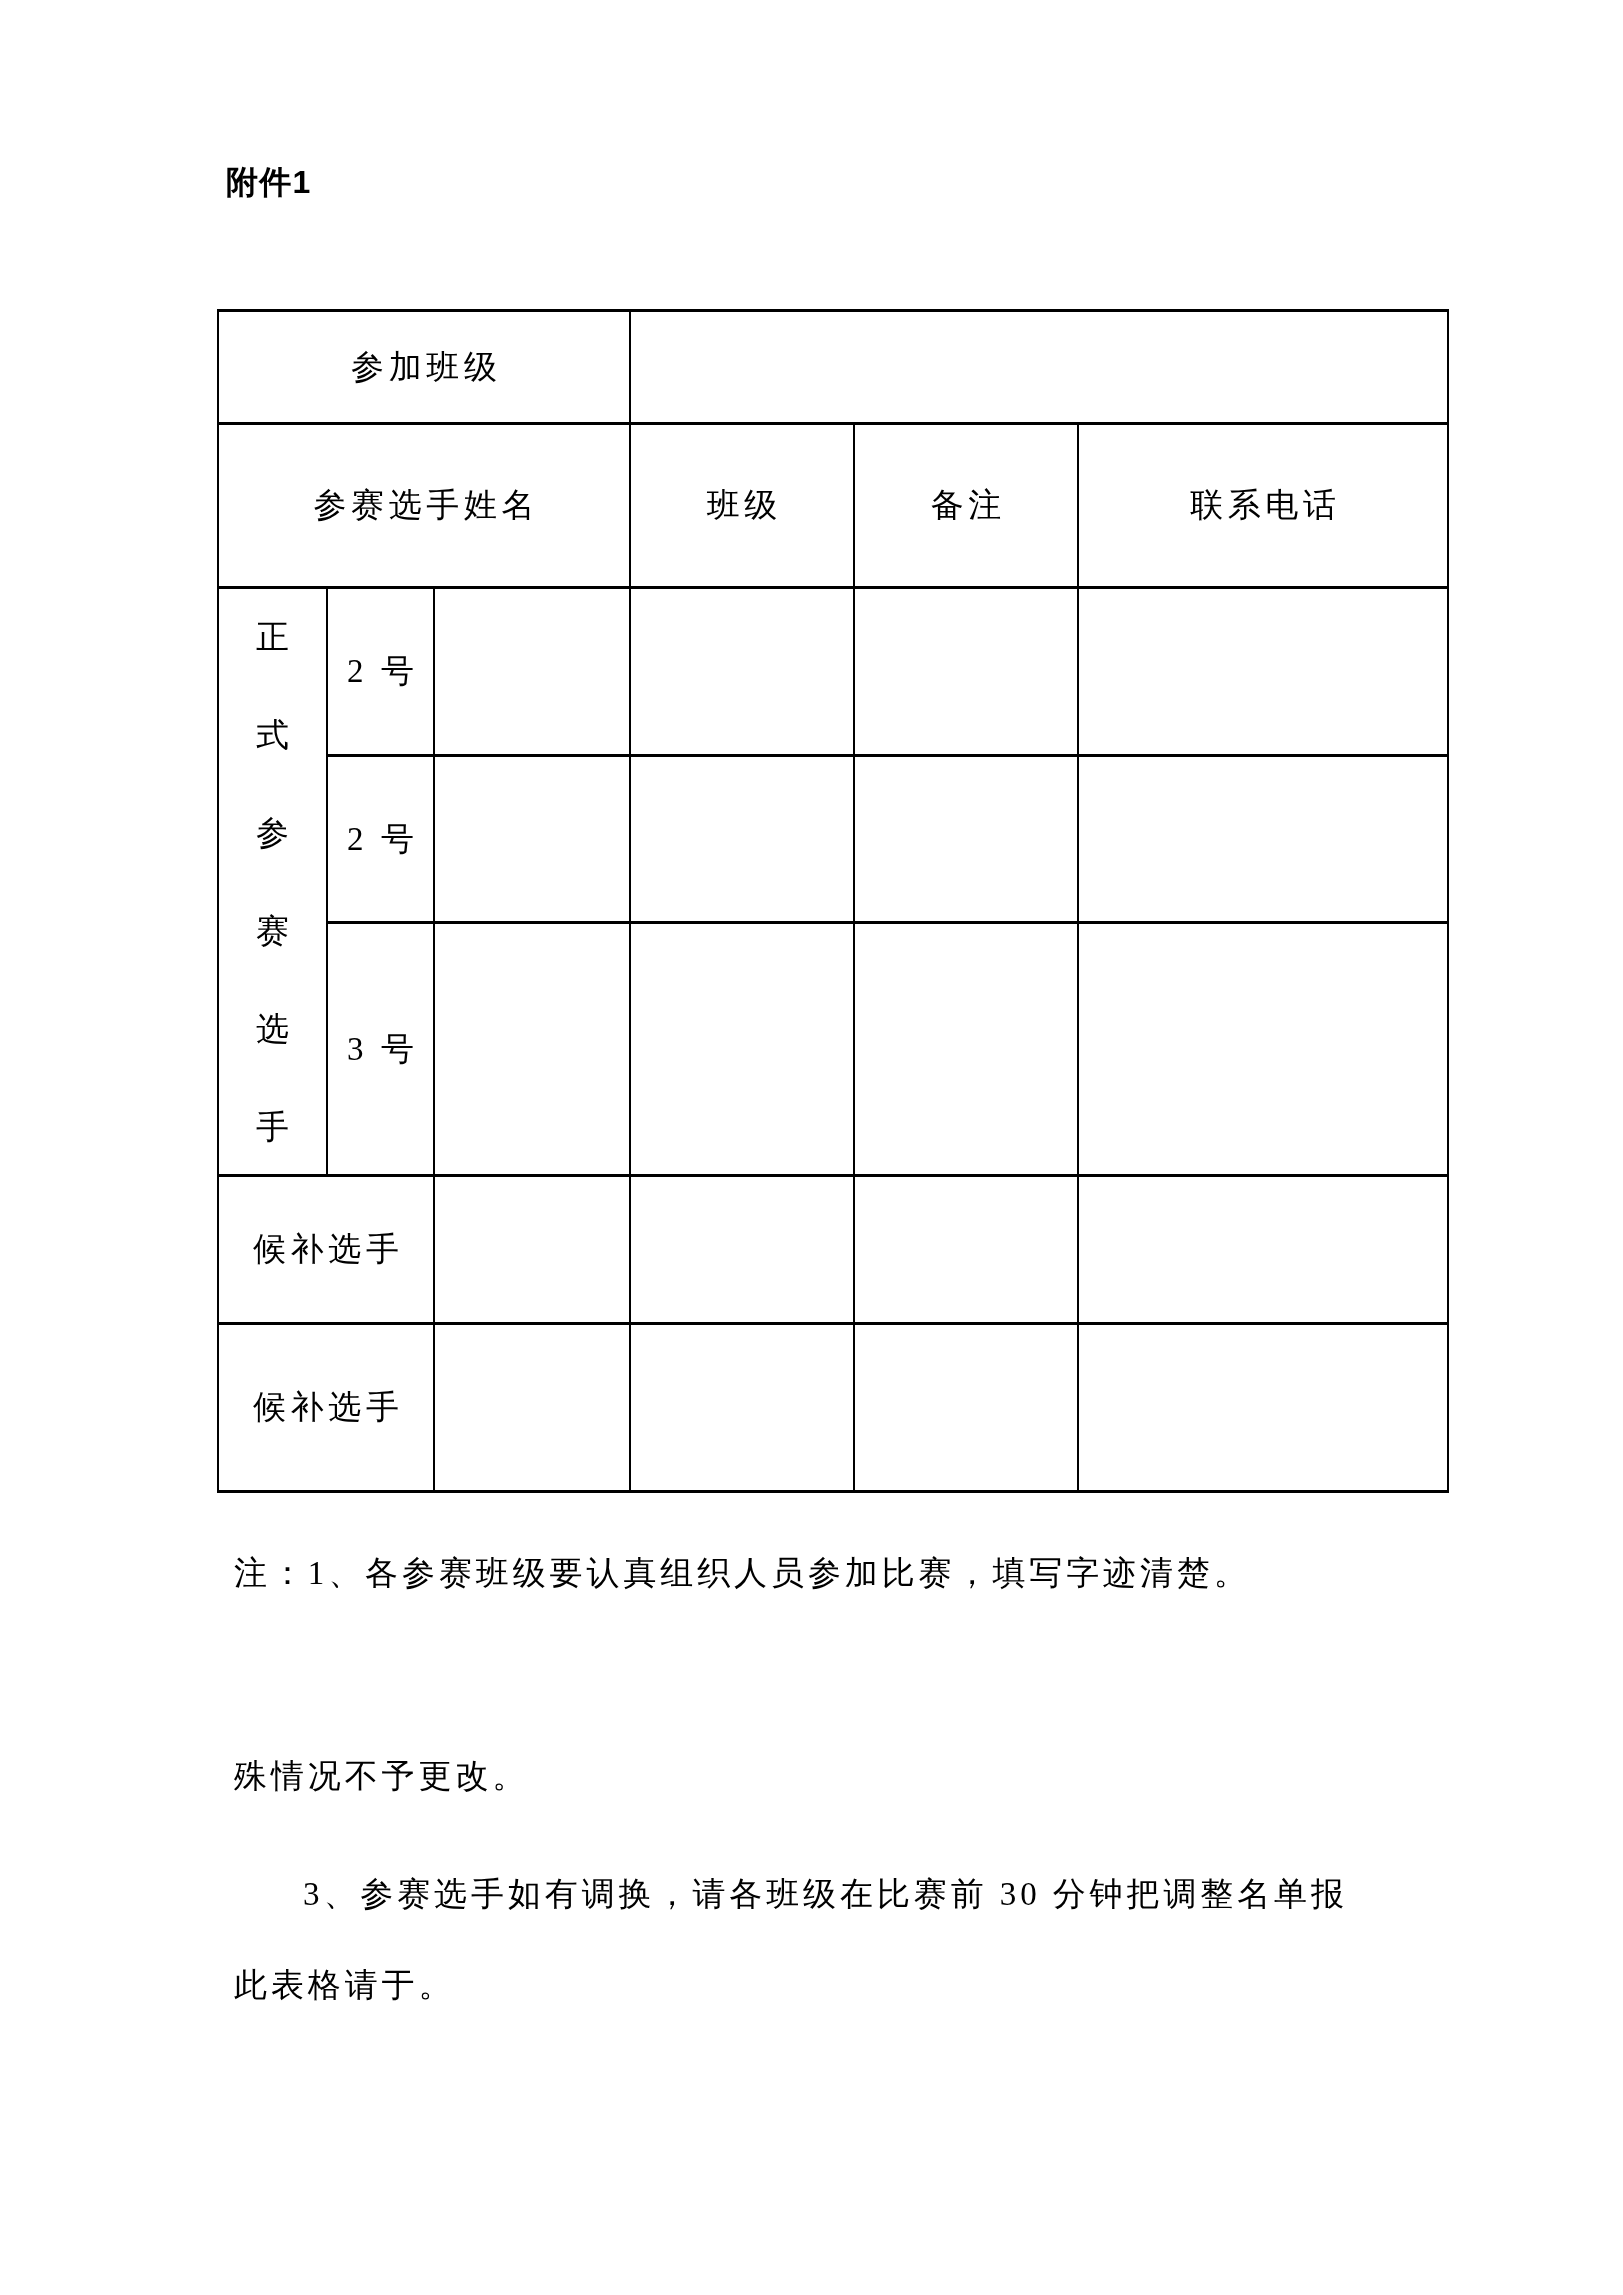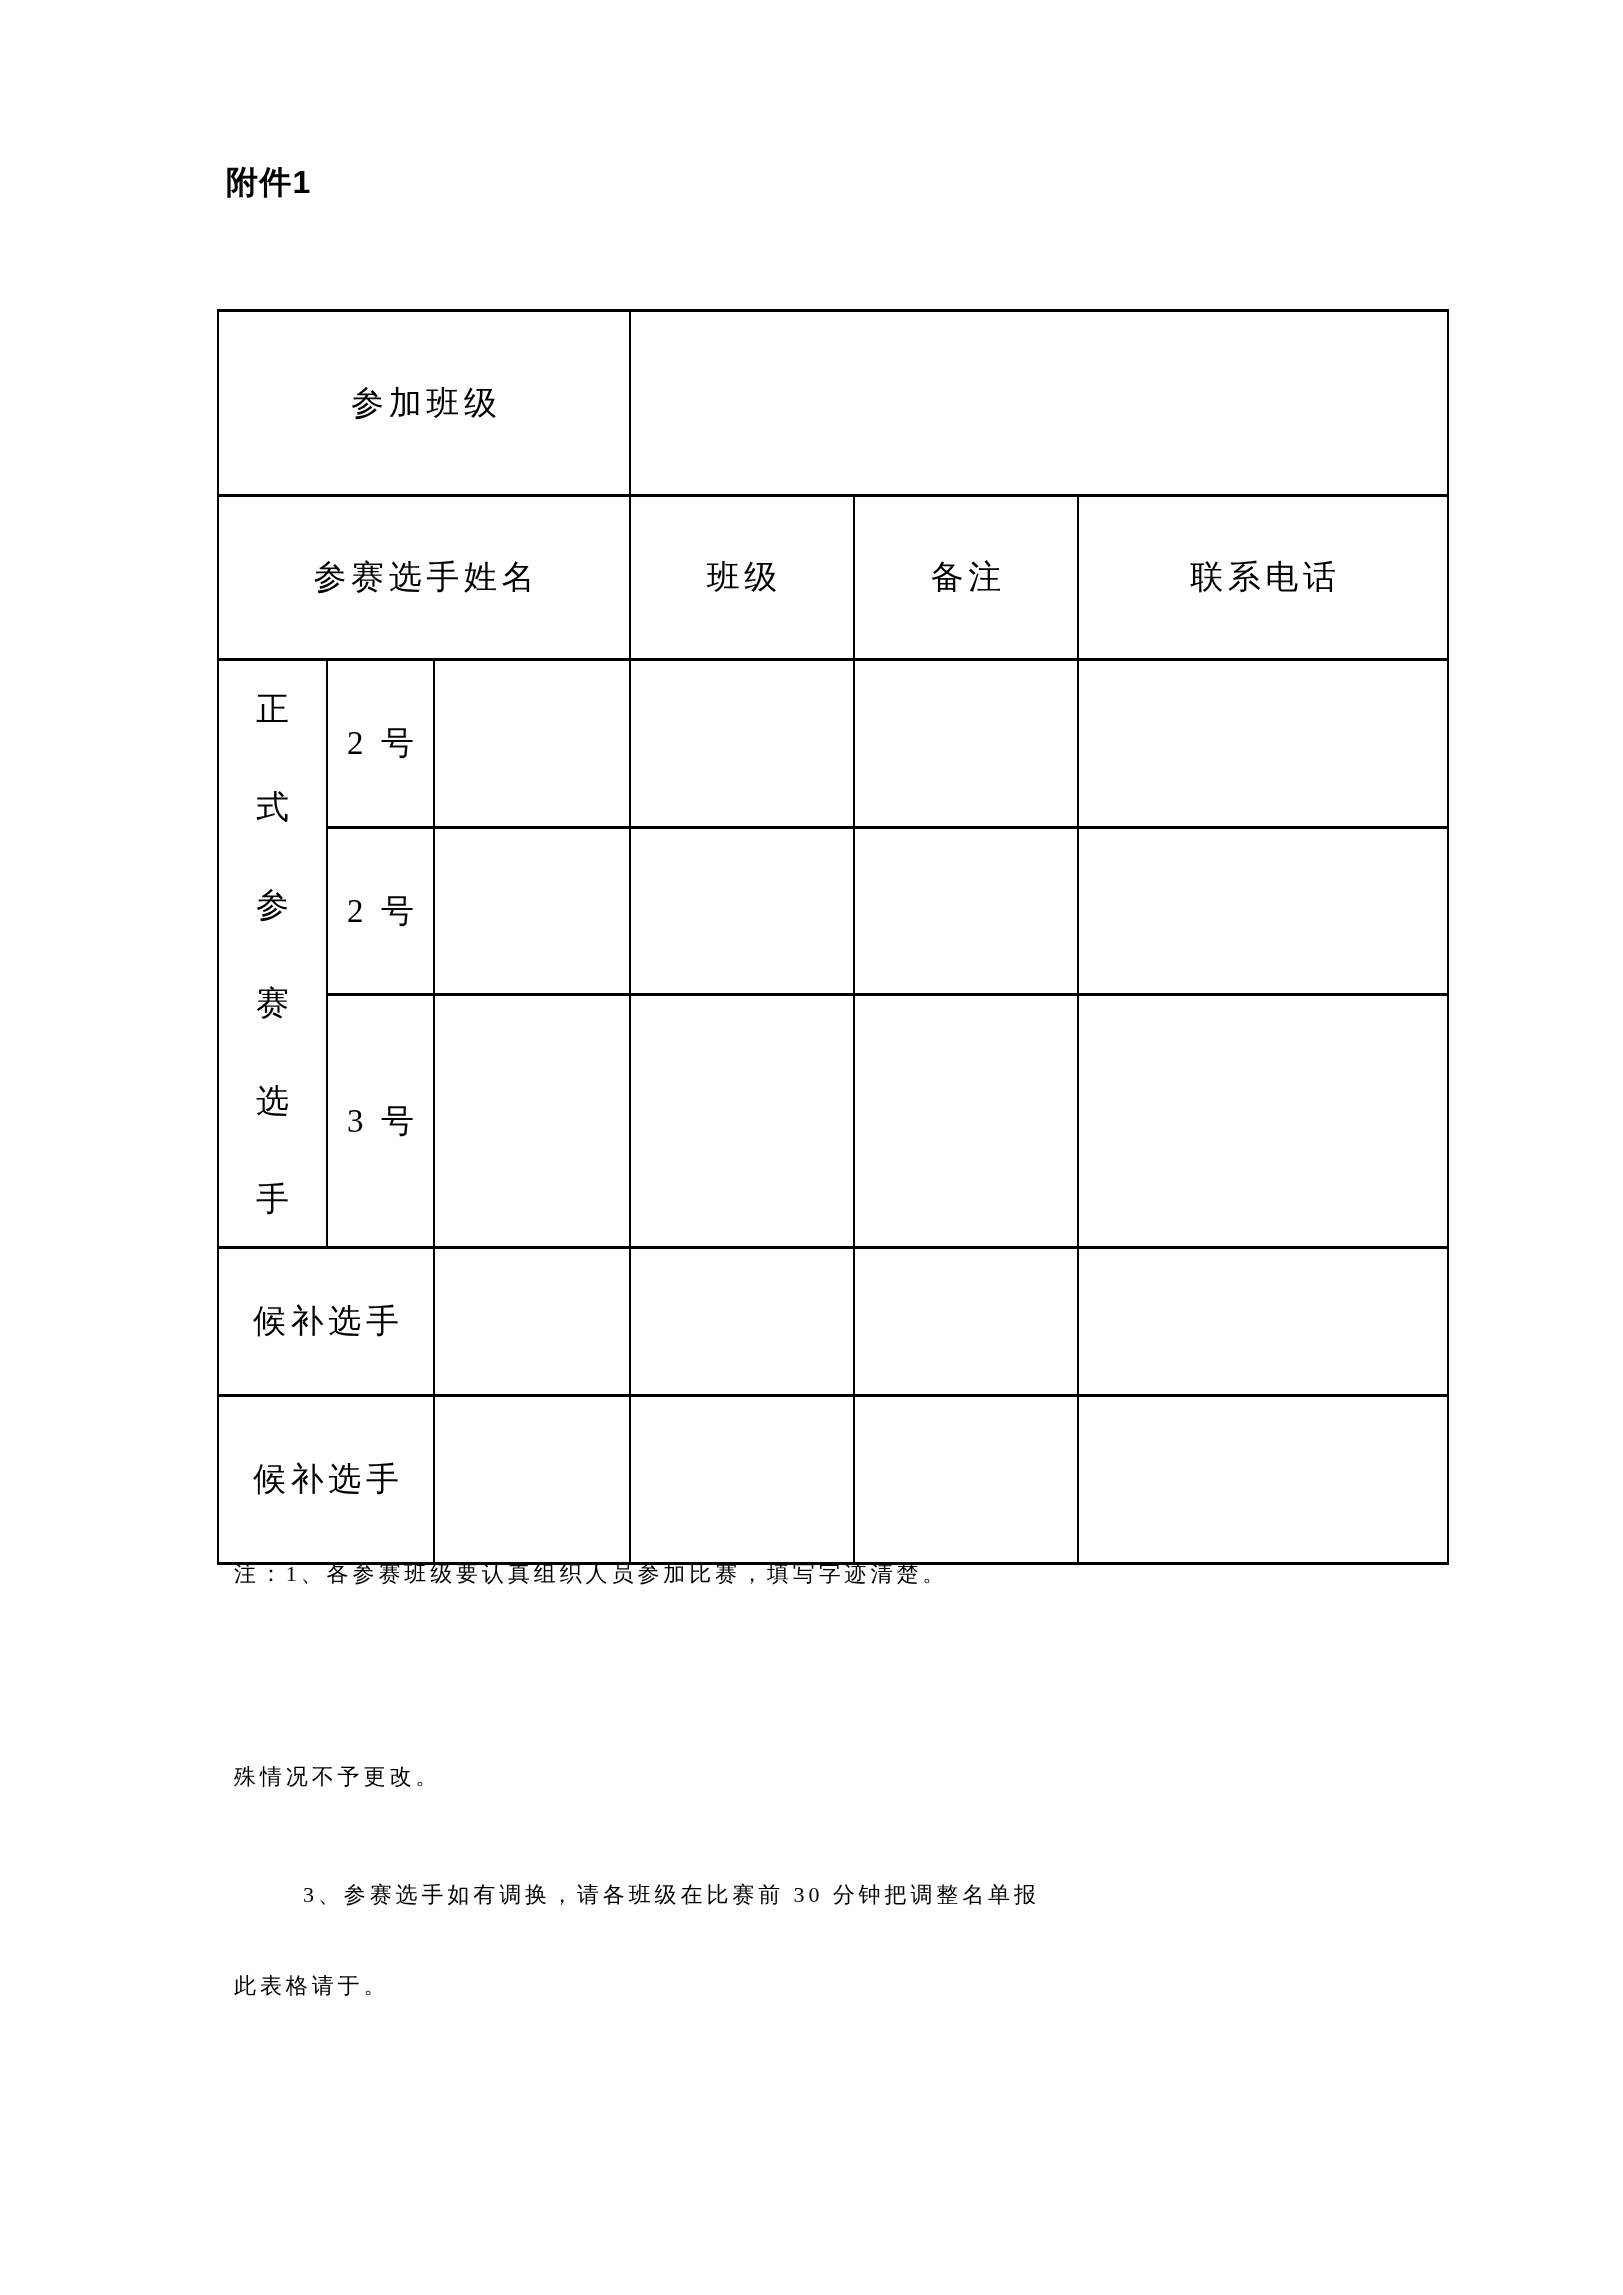--- a/index.html
+++ b/index.html
@@ -50,21 +50,21 @@
     border-top-width: 3.3px;
     border-bottom-width: 3.3px;
     padding: 0;
     text-align: center;
     vertical-align: middle;
     font-size: 33px;
     letter-spacing: 4.6px;
     text-indent: 4.6px;
     overflow: hidden;
   }
-  tr.r1 { height: 185px; border-radius: 18px; }
+  tr.r1 { height: 113px; border-radius: 18px; }
   tr.r2 { height: 164px; }
   tr.r3 { height: 168px; }
   tr.r4 { height: 167px; }
   tr.r5 { height: 253px; }
   tr.r6 { height: 148px; }
   tr.r7 { height: 168px; }
 
   td.vertical-label-cell { vertical-align: middle; }
   .vertical-label {
     display: flex;
@@ -77,21 +77,21 @@
   }
   .vertical-label span { display: block; line-height: 34px; }
 
   td.substitute-cell { letter-spacing: 9.2px; text-indent: 9.2px; }
   td.number-cell { letter-spacing: 1.3px; text-indent: 1.3px; }
 
   .note-line {
     position: absolute;
     left: 234px;
     width: 1243px;
-    font-size: 22px;
+    font-size: 33px;
     line-height: 43px;
     letter-spacing: 3.9px;
     white-space: nowrap;
   }
   .note-line.indent { margin-left: 69px; }
   .note-1 { top: 1552px; }
   .note-2 { top: 1663px; }
   .note-3 { top: 1755px; }
   .note-4 { top: 1873px; }
   .note-5 { top: 1964px; }

